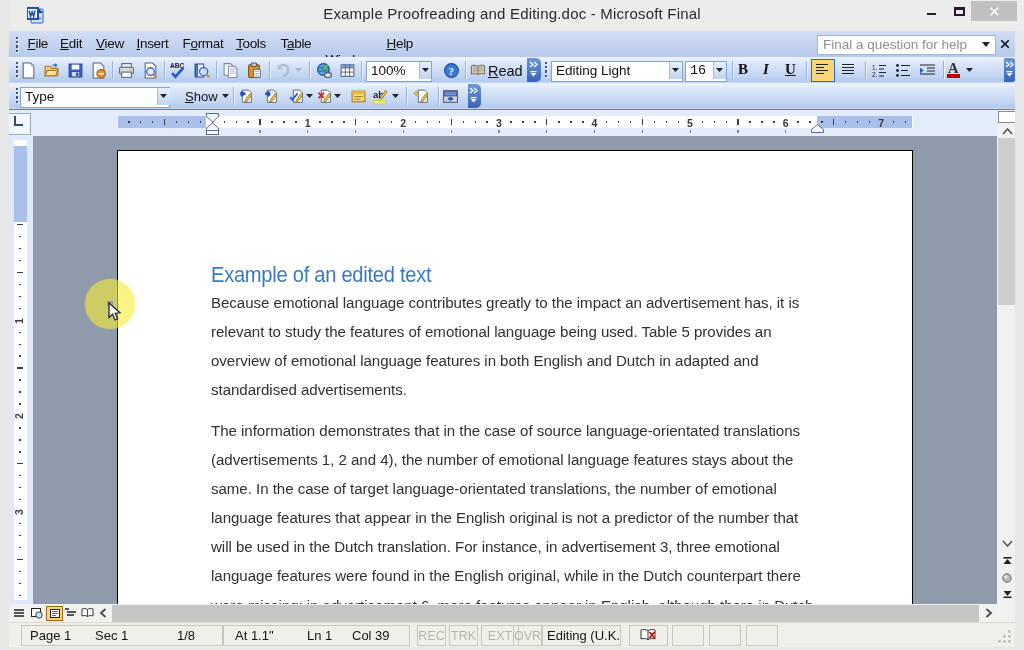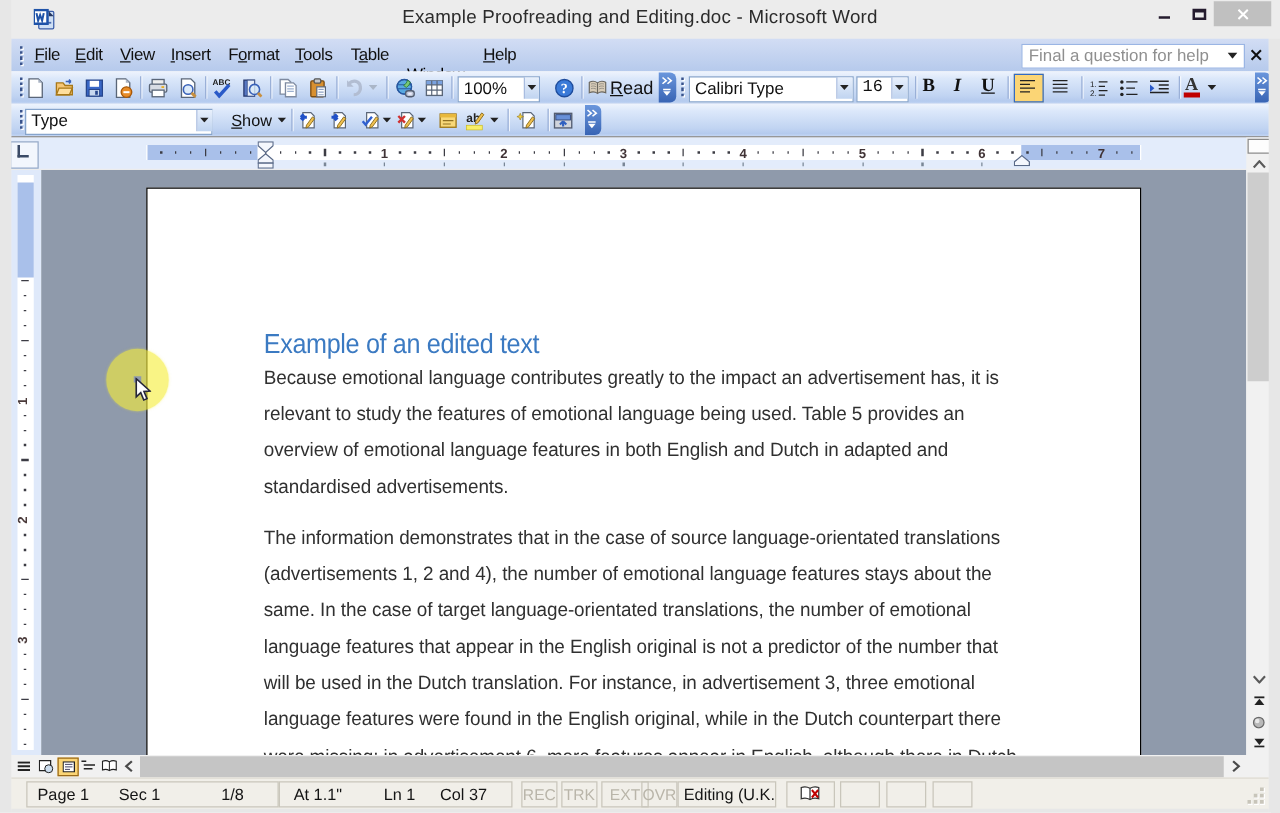--- a/index.html
+++ b/index.html
@@ -6,21 +6,21 @@
 </style></head>
 <body>
 <div style="position:absolute;left:0;top:0;width:1024px;height:650px;background:#ececec;"></div>
 <svg width="17" height="17" viewBox="0 0 17 17" style="position:absolute;left:27px;top:7px">
 <rect x="4" y="2" width="12" height="14" rx="1" fill="#cfe0f5" stroke="#3a5da8" stroke-width="1"></rect>
 <path d="M12 2 l4 4 h-4 z" fill="#25355e"></path>
 <rect x="6" y="10.5" width="8" height="1.4" fill="#4a6ab0"></rect>
 <rect x="0" y="1" width="11" height="11" fill="#fff" stroke="#1f53a8" stroke-width="2"></rect>
 <path d="M2.2 3.5 l1.3 6 l1.6 -4.5 l1.6 4.5 l1.3 -6" stroke="#1f53a8" stroke-width="1.6" fill="none"></path>
 </svg>
-<div style="position:absolute;left:0;top:5px;width:1024px;text-align:center;font-size:15px;color:#2b2b2b;letter-spacing:0.2px;">Example Proofreading and Editing.doc - Microsoft Word</div>
+<div style="position:absolute;left:0;top:5px;width:1024px;text-align:center;font-size:15px;color:#2b2b2b;letter-spacing:0.2px;">Example Proofreading and Editing.doc - Microsoft Final</div>
 <div style="position:absolute;left:927px;top:13px;width:9px;height:2px;background:#241b2e;"></div>
 <div style="position:absolute;left:953.5px;top:6.5px;width:7px;height:4px;border:2px solid #241b2e;border-top-width:3px;background:transparent;"></div>
 <div style="position:absolute;left:971px;top:1px;width:46px;height:20px;background:#c0c0c0;"></div>
 <svg width="9" height="9" viewBox="0 0 12 12" style="position:absolute;left:990px;top:7px">
     <path d="M1 1 L11 11 M11 1 L1 11" stroke="#fff" stroke-width="2.2"></path>
   </svg>
 <div style="position:absolute;left:9px;top:31px;width:1006px;height:26px;background:linear-gradient(#d2ddf4,#b6caec);"></div>
 <div style="position:absolute;left:15.5px;top:36.5px;width:2.4px;height:2.4px;background:#39538c;box-shadow:1px 1px 0 #fff;"></div>
 <div style="position:absolute;left:15.5px;top:40.9px;width:2.4px;height:2.4px;background:#39538c;box-shadow:1px 1px 0 #fff;"></div>
 <div style="position:absolute;left:15.5px;top:45.3px;width:2.4px;height:2.4px;background:#39538c;box-shadow:1px 1px 0 #fff;"></div>
@@ -152,21 +152,21 @@
     <path d="M2.5 4.5 c1.5-.5 3-.4 4.3.3 M2.5 6.5 c1.5-.5 3-.4 4.3.3 M2.5 8.5 c1.5-.5 3-.4 4.3.3 M13.5 4.5 c-1.5-.5-3-.4-4.3.3 M13.5 6.5 c-1.5-.5-3-.4-4.3.3 M13.5 8.5 c-1.5-.5-3-.4-4.3.3" stroke="#8a867e" stroke-width=".7" fill="none"></path>
   </svg>
 <div style="position:absolute;left:488px;top:62.5px;font-size:14.5px;color:#111;"><span style="text-decoration:underline">R</span>ead</div>
 <div style="position:absolute;left:527px;top:58px;width:14px;height:24px;background:linear-gradient(#6a96dc,#3864b4);border-radius:0 5px 5px 0;"></div>
 <svg width="10" height="18" viewBox="0 0 10 18" style="position:absolute;left:529px;top:60px">
     <path d="M1 2 l3 2.5 -3 2.5 M5 2 l3 2.5 -3 2.5" stroke="#fff" stroke-width="1.3" fill="none"></path>
     <path d="M1.5 13 h6 l-3 3.5 z" fill="#fff"></path>
     <rect x="1.5" y="11" width="6" height="1.2" fill="#fff"></rect>
   </svg>
 <div style="position:absolute;left:551px;top:60.5px;width:130px;height:19px;background:#fff;border:1px solid #86a4cc;"></div>
-<div style="position:absolute;left:556px;top:63px;font-size:13.5px;color:#111;">Calibri Type</div>
+<div style="position:absolute;left:556px;top:63px;font-size:13.5px;color:#111;">Editing Light</div>
 <div style="position:absolute;left:669px;top:61.5px;width:12px;height:17px;background:linear-gradient(#e8f0fc,#c0d4f0);border-left:1px solid #a8bce0;"></div>
 <svg width="7" height="4" viewBox="0 0 7 4" style="position:absolute;left:671.5px;top:68px">
     <path d="M0 0 h7 l-3.5 4 z" fill="#222"></path>
   </svg>
 <div style="position:absolute;left:684.5px;top:60.5px;width:40px;height:19px;background:#fff;border:1px solid #86a4cc;"></div>
 <div style="position:absolute;left:690px;top:63px;font-size:13.5px;color:#111;font-family:Liberation Mono, monospace;">16</div>
 <div style="position:absolute;left:713px;top:61.5px;width:12px;height:17px;background:linear-gradient(#e8f0fc,#c0d4f0);border-left:1px solid #a8bce0;"></div>
 <svg width="7" height="4" viewBox="0 0 7 4" style="position:absolute;left:715.5px;top:68px">
     <path d="M0 0 h7 l-3.5 4 z" fill="#222"></path>
   </svg>
@@ -466,21 +466,21 @@
     <path d="M1.5 1 L6 5 L1.5 9" stroke="#4a4a4a" stroke-width="1.8" fill="none"></path>
   </svg>
 <div style="position:absolute;left:9px;top:622px;width:1006px;height:25px;background:#f1efe9;border-top:1px solid #dedbd2;"></div>
 <div style="position:absolute;left:21px;top:624.5px;width:202px;height:21px;border:1px solid #c9c6bb;box-sizing:border-box;"></div>
 <div style="position:absolute;left:223px;top:624.5px;width:187px;height:21px;border:1px solid #c9c6bb;box-sizing:border-box;"></div>
 <div style="position:absolute;left:30px;top:628px;font-size:13px;color:#141414;">Page 1</div>
 <div style="position:absolute;left:95px;top:628px;font-size:13px;color:#141414;">Sec 1</div>
 <div style="position:absolute;left:177px;top:628px;font-size:13px;color:#141414;">1/8</div>
 <div style="position:absolute;left:235px;top:628px;font-size:13px;color:#141414;">At 1.1"</div>
 <div style="position:absolute;left:307px;top:628px;font-size:13px;color:#141414;">Ln 1</div>
-<div style="position:absolute;left:352px;top:628px;font-size:13px;color:#141414;">Col 37</div>
+<div style="position:absolute;left:352px;top:628px;font-size:13px;color:#141414;">Col 39</div>
 <div style="position:absolute;left:417px;top:624.5px;width:29px;height:21px;border:1px solid #c9c6bb;color:#b9b5a9;font-size:12.5px;text-align:center;padding-top:3.5px;box-sizing:border-box;">REC</div>
 <div style="position:absolute;left:449px;top:624.5px;width:29px;height:21px;border:1px solid #c9c6bb;color:#b9b5a9;font-size:12.5px;text-align:center;padding-top:3.5px;box-sizing:border-box;">TRK</div>
 <div style="position:absolute;left:481px;top:624.5px;width:38px;height:21px;border:1px solid #c9c6bb;color:#b9b5a9;font-size:12.5px;text-align:center;padding-top:3.5px;box-sizing:border-box;">EXT</div>
 <div style="position:absolute;left:513px;top:624.5px;width:29px;height:21px;border:1px solid #c9c6bb;color:#b9b5a9;font-size:12.5px;text-align:center;padding-top:3.5px;box-sizing:border-box;">OVR</div>
 <div style="position:absolute;left:542px;top:624.5px;width:79px;height:21px;border:1px solid #c9c6bb;box-sizing:border-box;"></div>
 <div style="position:absolute;left:629px;top:624.5px;width:39px;height:21px;border:1px solid #c9c6bb;box-sizing:border-box;"></div>
 <div style="position:absolute;left:547px;top:628px;font-size:13px;color:#141414;">Editing (U.K.</div>
 <svg width="17" height="14" viewBox="0 0 17 14" style="position:absolute;left:640px;top:628px">
 <path d="M1 2 C3 1.2 6 1.4 8 2.6 C10 1.4 13 1.2 15 2 V11 C13 10.2 10 10.4 8 11.6 C6 10.4 3 10.2 1 11 Z" fill="#fff" stroke="#333"></path>
 <path d="M8 2.6 V11.6" stroke="#333"></path>

